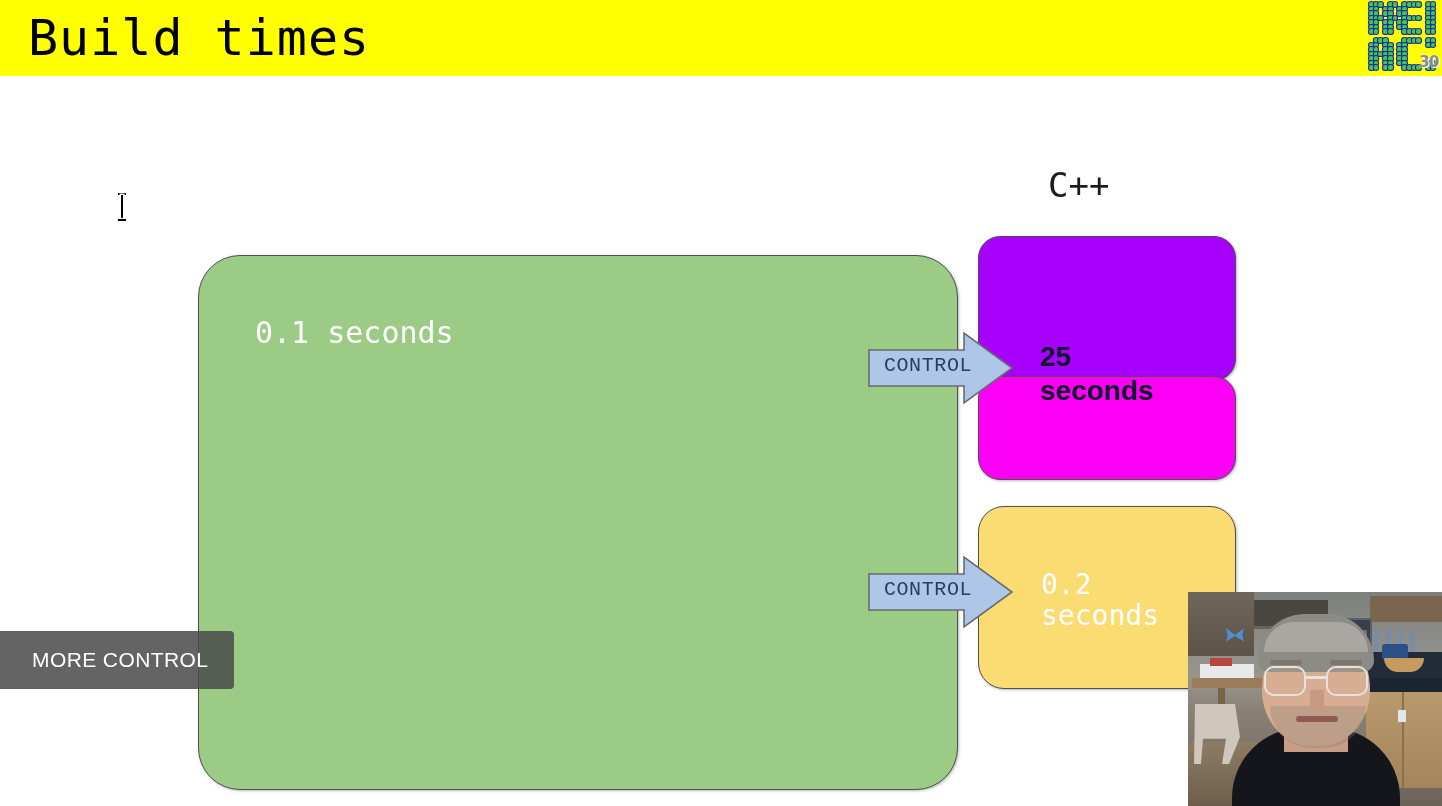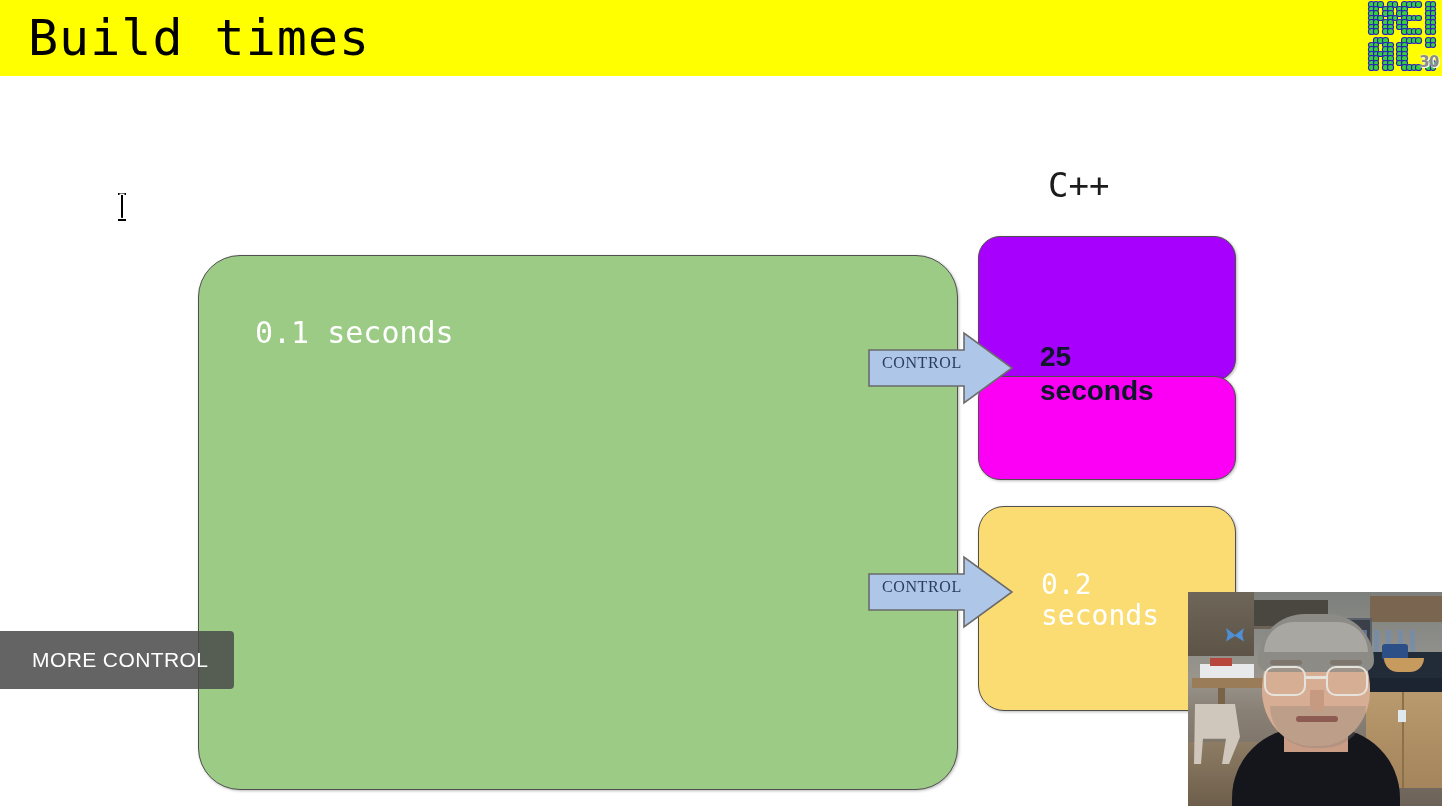--- a/index.html
+++ b/index.html
@@ -150,21 +150,21 @@
     font-weight: bold;
     color: #0f172a;
     line-height: 1.2;
     white-space: pre;
   }
 
   #box-yellow {
     left: 978px;
     top: 506px;
     width: 258px;
-    height: 205px;
+    height: 183px;
     background: #fbdc72;
     border-radius: 26px;
   }
   #text-yellow {
     left: 62px;
     top: 62px;
     font-size: 28px;
   }
 
   
@@ -173,23 +173,23 @@
     width: 145px;
     height: 74px;
     z-index: 4;
   }
   .arrow svg { display: block; }
   .arrow-label {
     position: absolute;
     left: 14px;
     top: 23px;
     width: 92px;
-    text-align: left;
-    font-family: Liberation Serif, serif;
-    font-size: 16px;
+    text-align: center;
+    font-family: Liberation Mono, monospace;
+    font-size: 20px;
     letter-spacing: 0.6px;
     color: #2b3c5e;
     white-space: pre;
   }
   #arrow-top { left: 868px; top: 331px; }
   #arrow-bottom { left: 868px; top: 555px; }
 
   
   #more-videos {
     position: absolute;

